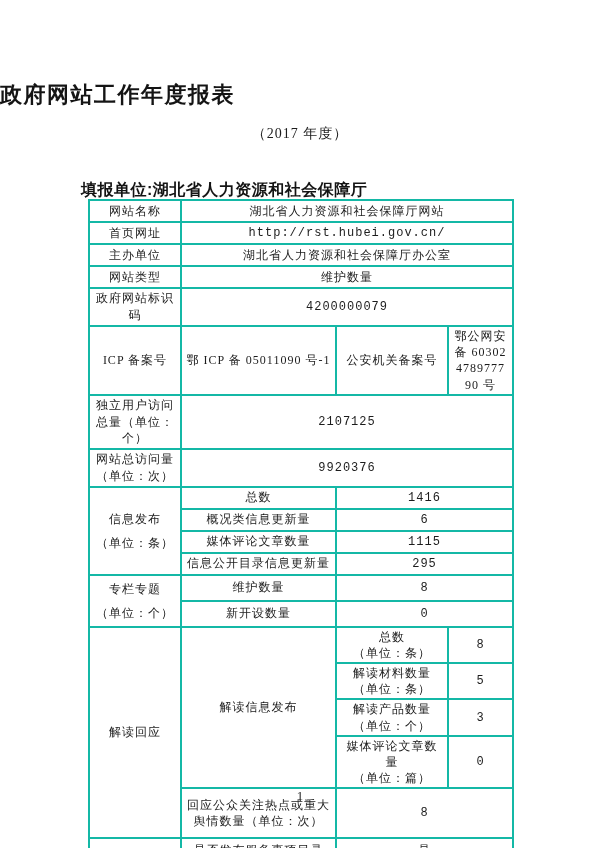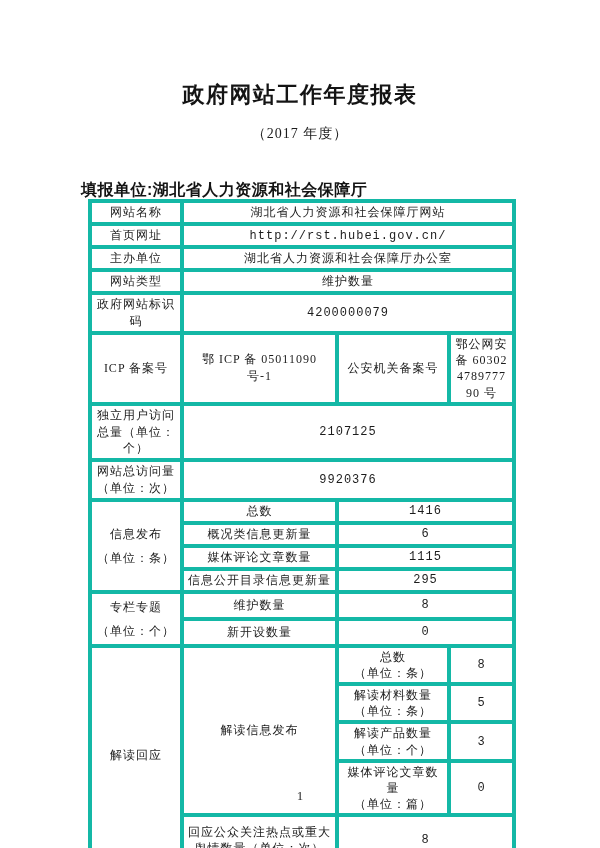--- a/index.html
+++ b/index.html
@@ -6,21 +6,20 @@
   .page{
     position:relative;
     width:600px;height:848px;
     background:#ffffff;
     color:#1c1c1c;
     font-family:"Liberation Serif","DejaVu Serif",serif;
     overflow:hidden;
   }
   .doc-title{
     position:absolute;top:80px;left:0;width:600px;
-    text-align:center;
     font-family:"Liberation Sans","DejaVu Sans",sans-serif;
     font-weight:700;
     font-size:22px;
     letter-spacing:1.5px;
     color:#141414;
   }
   .doc-subtitle{
     position:absolute;top:125px;left:0;width:600px;
     text-align:center;
     font-size:14px;
@@ -35,21 +34,21 @@
     letter-spacing:0.5px;
     color:#141414;
   }
   table.report{
     position:absolute;top:199px;left:88px;
     width:424px;
     border-collapse:collapse;
     table-layout:fixed;
   }
   table.report td{
-    border:4px solid #14b8a6;
+    border:2px solid #14b8a6;
     font-size:12px;
     letter-spacing:1px;
     text-align:center;
     vertical-align:middle;
     padding:1px 4px;
     color:#1c1c1c;
     overflow:hidden;
   }
   .h22{height:22px}
   .h48{height:48px}

